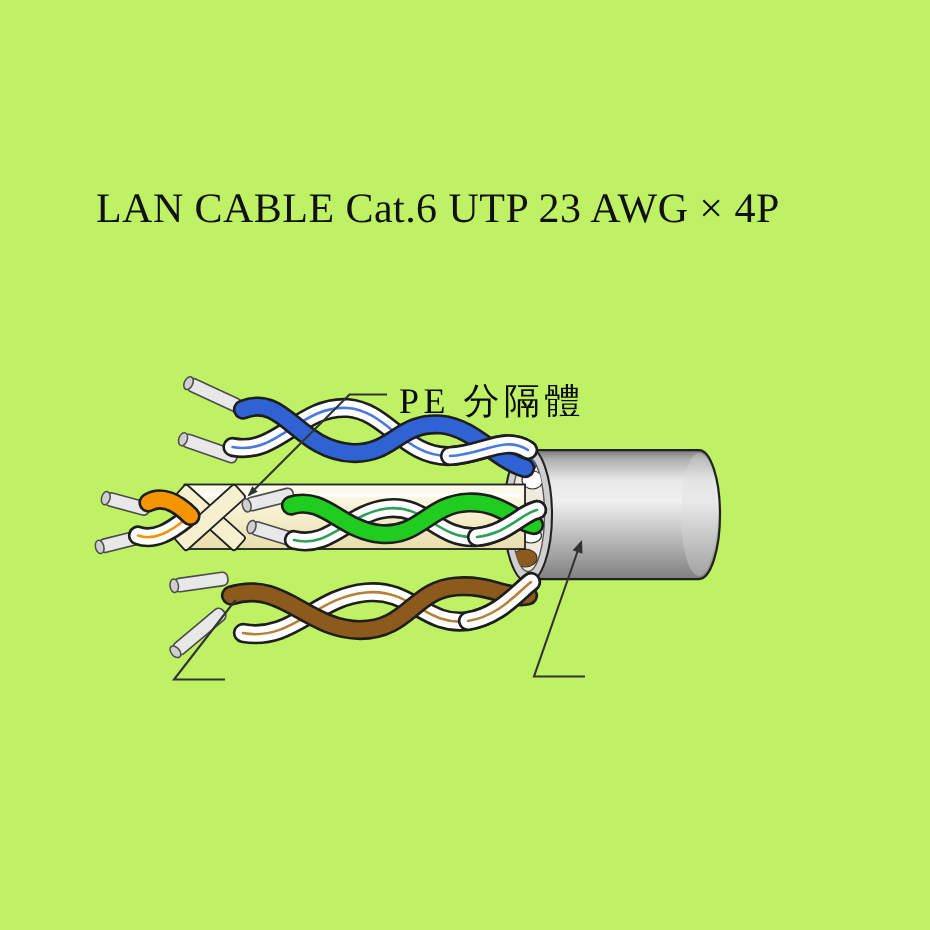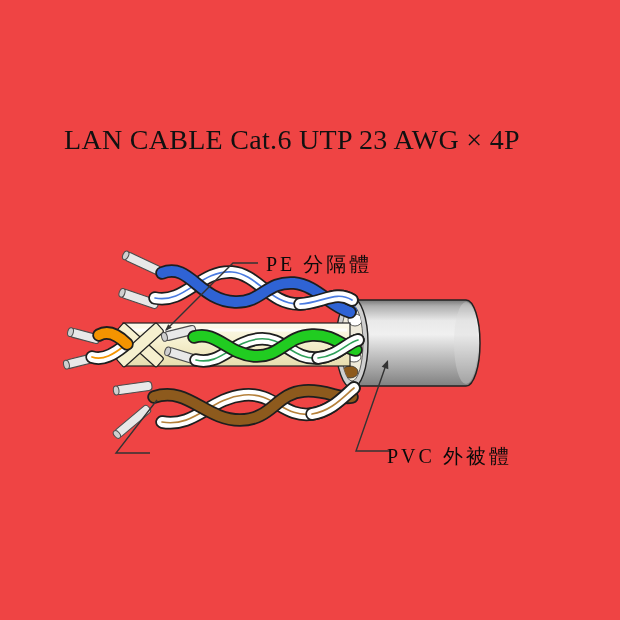--- a/index.html
+++ b/index.html
@@ -1,21 +1,21 @@
 <!DOCTYPE html>
 <html style="--pair-blue: #2f63d4; --pair-green: #21cc21; --pair-brown: #8d5a1d; --pair-orange: #f49400; --separator-cream: #f6f0cf; --jacket-gray: #c9c9c9; --outline: #222222;"><head>
 <meta charset="utf-8">
 <style>
   html,body{margin:0;padding:0;background:#fff;}
   #stage{position:relative;width:620px;height:620px;background:#fff;overflow:hidden;
          font-family:"Liberation Serif","DejaVu Serif",serif;}
   #diagram-svg{position:absolute;left:0;top:0;}
   .title{position:absolute;left:64px;top:124px;font-size:28px;letter-spacing:.3px;
          color:#111;white-space:pre;}
-  .callout{position:absolute;font-size:20px;color:#0a0a0a;white-space:pre;}
+  .callout{position:absolute;font-size:24px;color:#0a0a0a;white-space:pre;}
   #lbl-pe{left:266px;top:251px;letter-spacing:3px;}
   #lbl-twist{left:162px;top:442px;letter-spacing:6px;}
   #lbl-pvc{left:387px;top:443px;letter-spacing:3px;}
 
   
   .wire-under{fill:none;stroke:#1e1e1e;stroke-width:13.5;stroke-linecap:round;}
   .wire{fill:none;stroke-width:10;stroke-linecap:round;}
   .wire-white{stroke:#ffffff;}
   .wire-blue{stroke:var(--pair-blue,#2f63d4);}
   .wire-green{stroke:var(--pair-green,#21cc21);}
@@ -33,21 +33,21 @@
   .blob{stroke:#333;stroke-width:.8;}
   .cream{fill:var(--separator-cream,#f6f0cf);}
   .cond rect{fill:#e8e8e8;stroke:#4c4c4c;stroke-width:1.1;}
   .cond ellipse{fill:#cfcfcf;stroke:#4c4c4c;stroke-width:1;}
   .leader{fill:none;stroke:#333;stroke-width:1.4;}
   .arrow{fill:#333;stroke:none;}
 </style>
 </head>
 <body>
 
-<div id="stage" style="background: #ef4444;">
+<div id="stage" style="background: #bef264;">
 
   <svg id="diagram-svg" width="620" height="620" viewBox="0 0 620 620" aria-hidden="true">
     <defs>
       <linearGradient id="gradJacket" x1="0" y1="0" x2="0" y2="1">
         <stop offset="0" stop-color="#787878"></stop>
         <stop offset="0.07" stop-color="#aeaeae"></stop>
         <stop offset="0.24" stop-color="#e9e9e9"></stop>
         <stop offset="0.40" stop-color="#f0f0f0"></stop>
         <stop offset="0.62" stop-color="#c6c6c6"></stop>
         <stop offset="0.86" stop-color="#9a9a9a"></stop>
@@ -171,14 +171,13 @@
     </g>
     <g>
       <path class="leader" d="M390,451 L356,451 L387,362"></path>
       <polygon class="arrow" points="388,360 388.3,369.2 381.7,366.8"></polygon>
     </g>
   </svg>
 
   <div class="title">LAN CABLE Cat.6 UTP 23 AWG × 4P</div>
 
   <div class="callout" id="lbl-pe">PE 分隔體</div>
-  <div class="callout" id="lbl-pvc">PVC 外被體</div>
 </div>
 
 </body></html>

